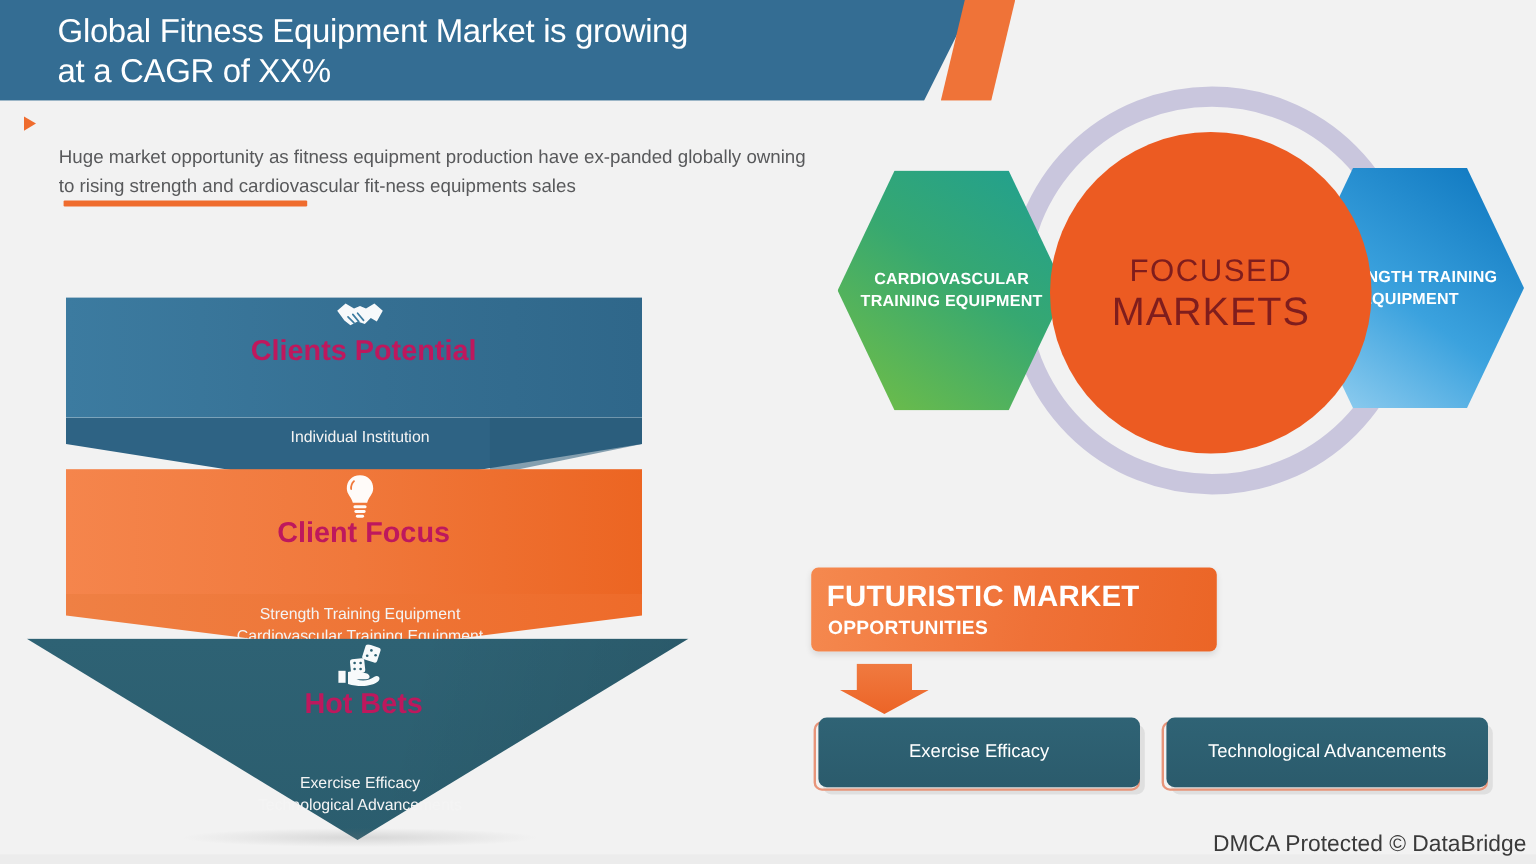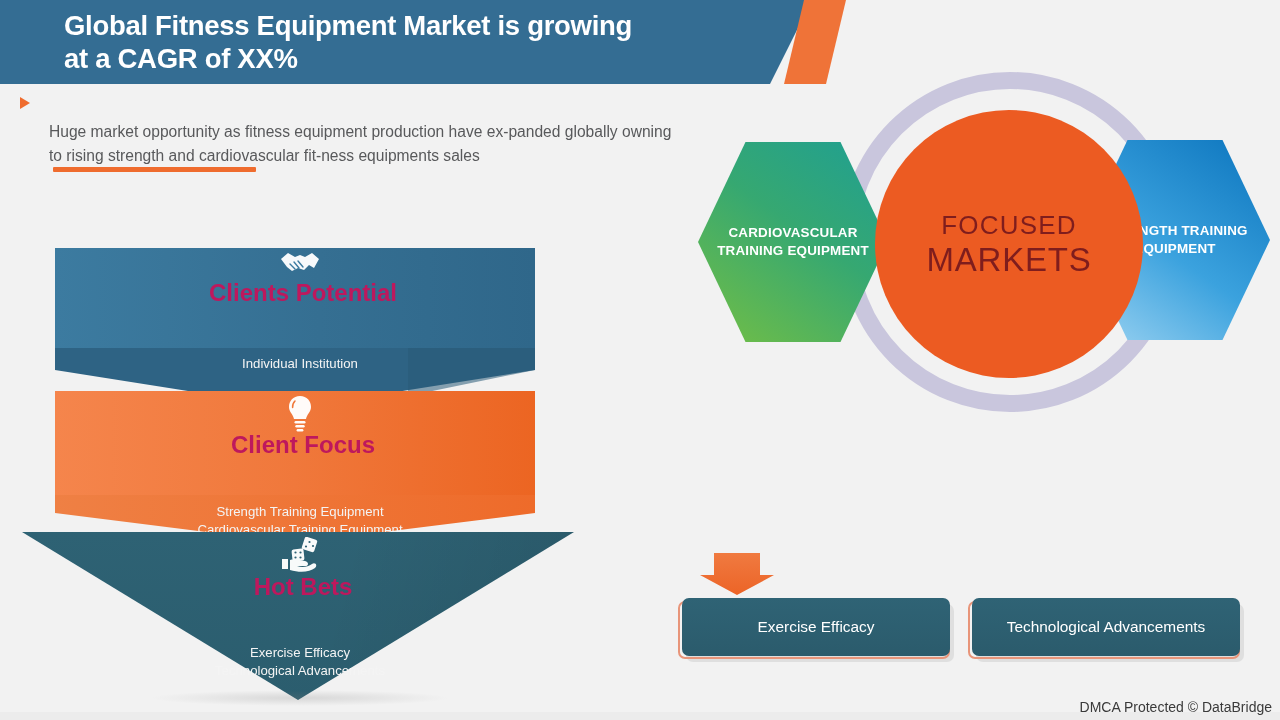--- a/index.html
+++ b/index.html
@@ -17,22 +17,22 @@
     position:absolute;left:0;top:0;width:812px;height:84px;
     background:#346d93;
     clip-path:polygon(0 0, 812px 0, 770px 84px, 0 84px);
   }
   .banner-orange{
     position:absolute;left:784px;top:0;width:62px;height:84px;
     background:#ef7338;
     clip-path:polygon(20px 0, 62px 0, 42px 84px, 0 84px);
   }
   .banner-title{
-    position:absolute;left:64px;top:9px;width:730px;
-    color:#ffffff;font-size:27.5px;font-weight:bold;line-height:33px;
+    position:absolute;left:48px;top:9px;width:730px;
+    color:#ffffff;font-size:27.5px;font-weight:normal;line-height:33px;
     letter-spacing:-0.3px;
   }
 
   
   .bullet-row{position:absolute;left:20px;top:88px;width:680px;}
   .bullet-tri{
     position:absolute;left:0;top:9px;width:0;height:0;
     border-left:10px solid #ef6c2e;
     border-top:6.5px solid transparent;
     border-bottom:6.5px solid transparent;
@@ -177,21 +177,21 @@
   .card1{left:682px;top:598px;width:268px;}
   .card1o{left:678px;top:601px;width:272px;}
   .card1s{left:686px;top:604px;width:268px;}
   .card2{left:972px;top:598px;width:268px;}
   .card2o{left:968px;top:601px;width:272px;}
   .card2s{left:976px;top:604px;width:268px;}
 
   
   .footer{
     position:absolute;right:8px;bottom:5px;
-    color:#3a3a3a;font-size:14px;
+    color:#3a3a3a;font-size:19px;
   }
   .strip{position:absolute;left:0;bottom:0;width:1280px;height:8px;background:#ececec;}
 </style>
 </head>
 <body>
 
 <div class="stage">
 
   <div class="banner-wrap">
     <div class="banner-blue"></div>
@@ -276,20 +276,24 @@
     <div class="hex hex-right">
       <div class="hex-label">STRENGTH TRAINING EQUIPMENT</div>
     </div>
     <div class="core"></div>
     <div class="core-text">
       <div class="core-l1">FOCUSED</div>
       <div class="core-l2">MARKETS</div>
     </div>
   </div>
 
+  <div class="fm-box">
+    <div class="fm-l1">FUTURISTIC MARKET</div>
+    <div class="fm-l2">OPPORTUNITIES</div>
+  </div>
   <div class="fm-arrow"></div>
 
   <div class="fm-card-shadow card1s"></div>
   <div class="fm-card-outline card1o"></div>
   <div class="fm-card card1">
     <span>Exercise Efficacy</span>
   </div>
 
   <div class="fm-card-shadow card2s"></div>
   <div class="fm-card-outline card2o"></div>

